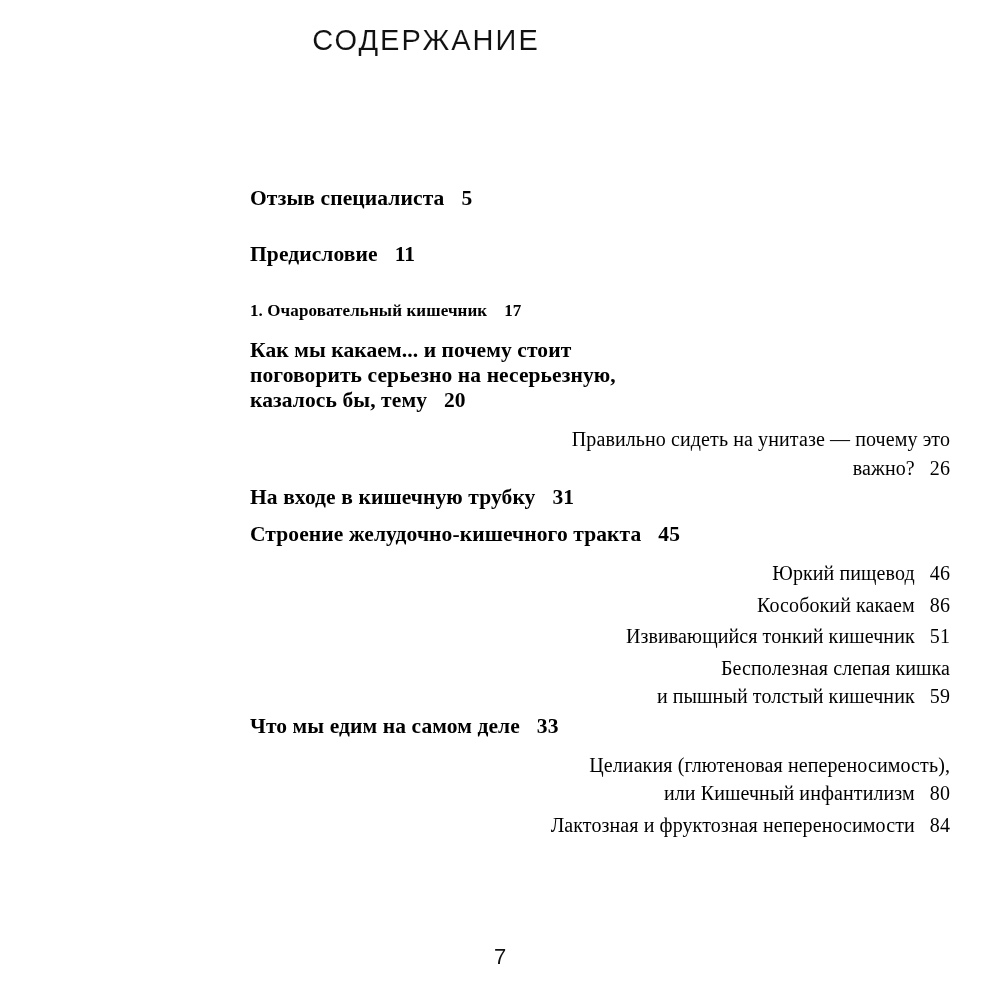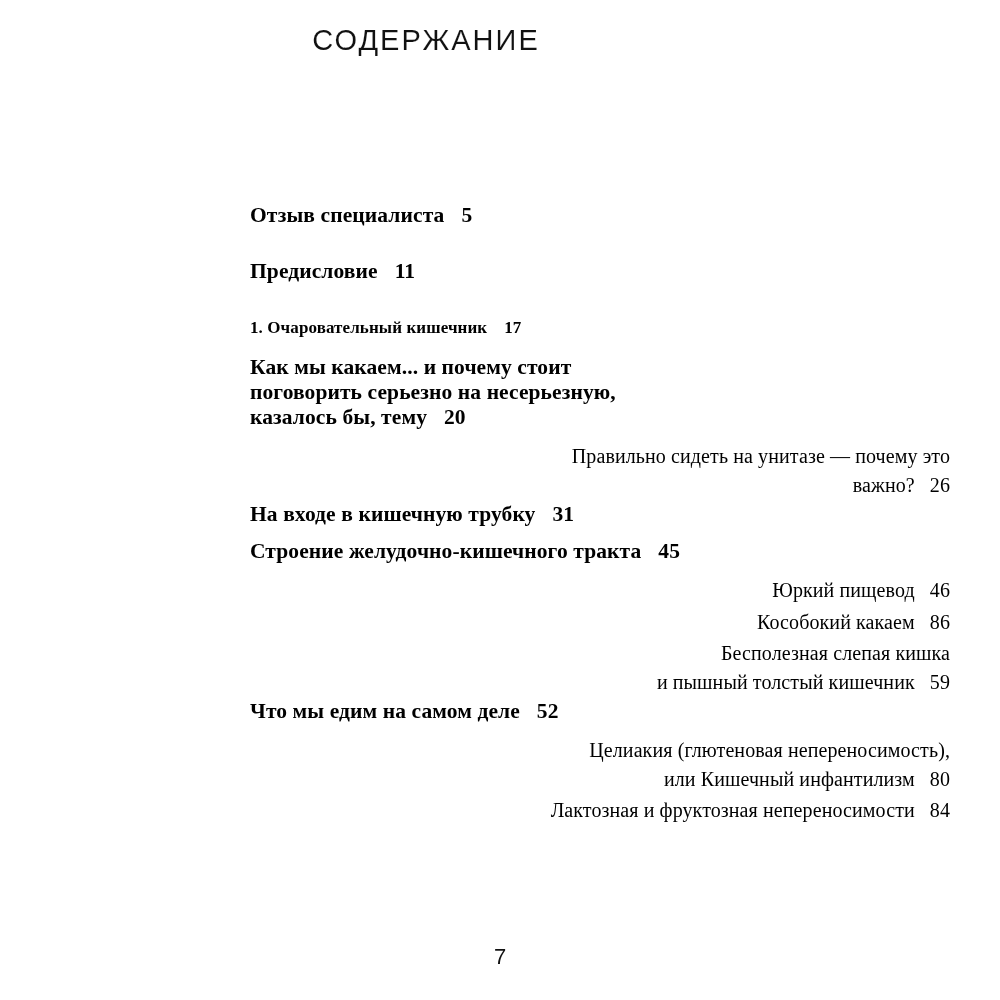--- a/index.html
+++ b/index.html
@@ -27,21 +27,21 @@
     font-weight: 300;
     font-size: 29px;
     letter-spacing: 2.0px;
     color: #111111;
     -webkit-text-stroke: 0.1px #ffffff;
   }
 
   
   .toc {
     position: absolute;
-    top: 200px;
+    top: 183px;
     left: 250px;
     width: 700px;
   }
 
   .entry {
     margin: 0;
     padding: 0;
   }
 
   
@@ -124,21 +124,22 @@
     <div class="entry chapter gap-sm"><span class="label">1. Очаровательный кишечник</span><span class="gap"></span><span class="pagenum">17</span></div>
     <div class="entry section gap-sm"><span class="label">Как мы какаем... и почему стоит
 поговорить серьезно на несерьезную,
 казалось бы, тему</span><span class="gap"></span><span class="pagenum">20</span></div>
     <div class="entry sub gap-lg"><span class="label">Правильно сидеть на унитазе — почему это
 важно?</span><span class="gap"></span><span class="pagenum">26</span></div>
     <div class="entry section gap-md"><span class="label">На входе в кишечную трубку</span><span class="gap"></span><span class="pagenum">31</span></div>
     <div class="entry section gap-sm"><span class="label">Строение желудочно-кишечного тракта</span><span class="gap"></span><span class="pagenum">45</span></div>
     <div class="entry sub"><span class="label">Юркий пищевод</span><span class="gap"></span><span class="pagenum">46</span></div>
     <div class="entry sub"><span class="label">Кособокий какаем</span><span class="gap"></span><span class="pagenum">86</span></div>
+    <div class="entry sub"><span class="label">Извивающийся тонкий кишечник</span><span class="gap"></span><span class="pagenum">51</span></div>
     <div class="entry sub gap-lg"><span class="label">Бесполезная слепая кишка
 и пышный толстый кишечник</span><span class="gap"></span><span class="pagenum">59</span></div>
-    <div class="entry section gap-md"><span class="label">Что мы едим на самом деле</span><span class="gap"></span><span class="pagenum">52</span></div>
+    <div class="entry section gap-md"><span class="label">Что мы едим на самом деле</span><span class="gap"></span><span class="pagenum">33</span></div>
     <div class="entry sub"><span class="label">Целиакия (глютеновая непереносимость),
 или Кишечный инфантилизм</span><span class="gap"></span><span class="pagenum">80</span></div>
     <div class="entry sub"><span class="label">Лактозная и фруктозная непереносимости</span><span class="gap"></span><span class="pagenum">84</span></div>
   </div>
 
 <div class="folio">7</div>
 
 </body></html>

